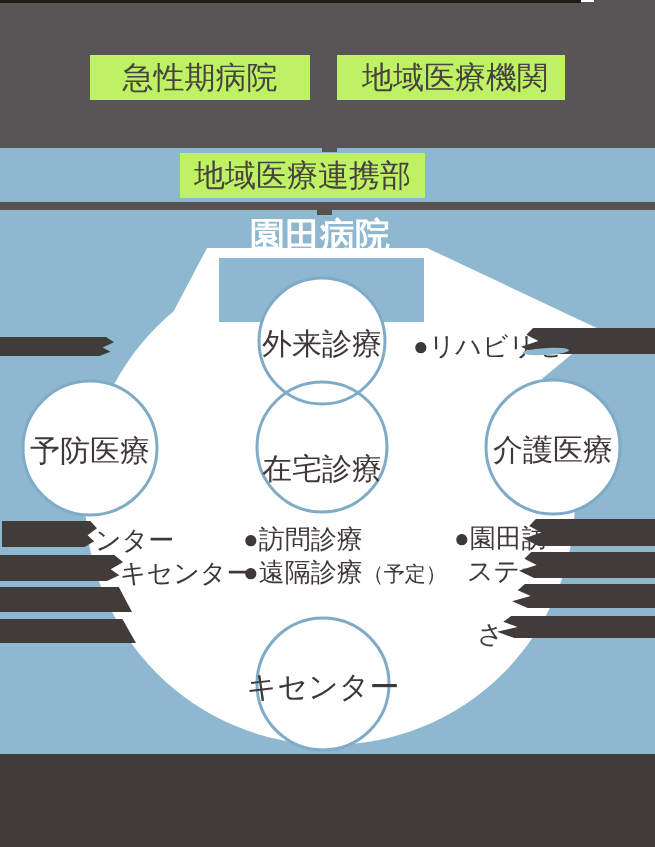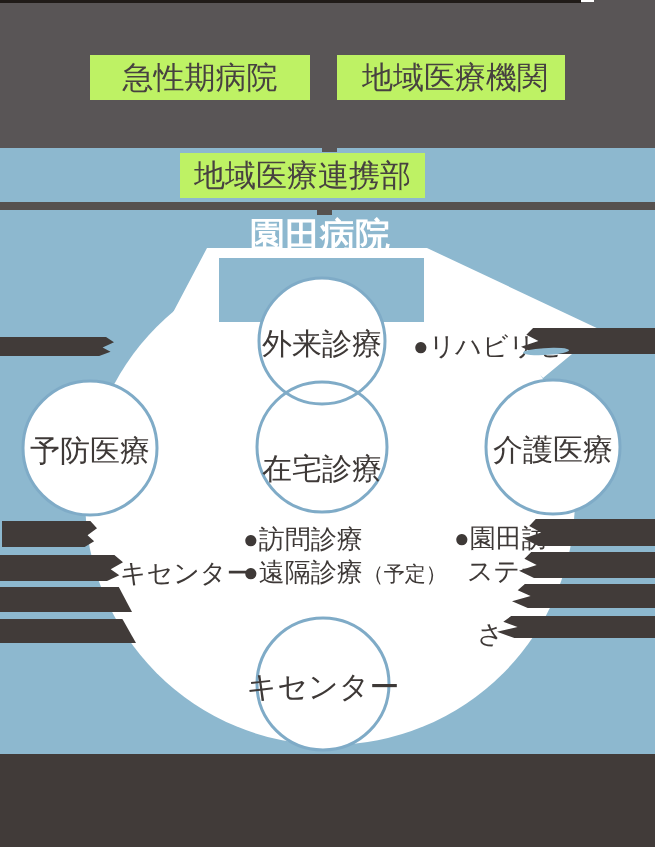--- a/index.html
+++ b/index.html
@@ -110,20 +110,21 @@
     </g>
   </svg>
 
   <div class="abs clabel lb-outpatient">外来診療</div>
   <div class="abs clabel lb-home">在宅診療</div>
   <div class="abs clabel lb-prevention">予防医療</div>
   <div class="abs clabel lb-nursing">介護医療</div>
   <div class="abs clabel lb-inpatient">キセンター</div>
 
   <div class="abs bullet tx-rehab">●リハビリセ</div>
+  <div class="abs bullet tx-l1">ンター</div>
   <div class="abs bullet tx-l2">キセンター</div>
   <div class="abs bullet tx-m1">●訪問診療</div>
   <div class="abs bullet tx-m2">
     <span>●遠隔診療</span><span class="small">（予定）</span>
   </div>
   <div class="abs bullet tx-r1">●園田訪</div>
   <div class="abs bullet tx-r2">ステー</div>
   <div class="abs bullet tx-r4">さ</div>
 
   <div class="abs bar rag-r b1l"></div>

